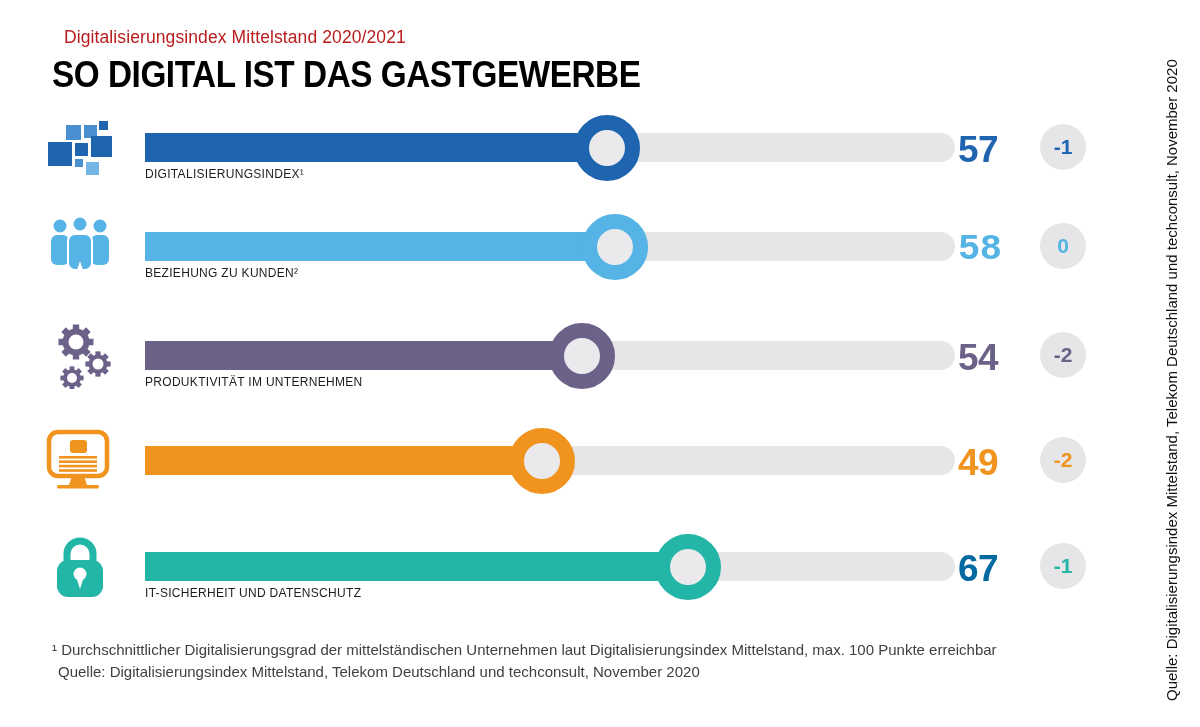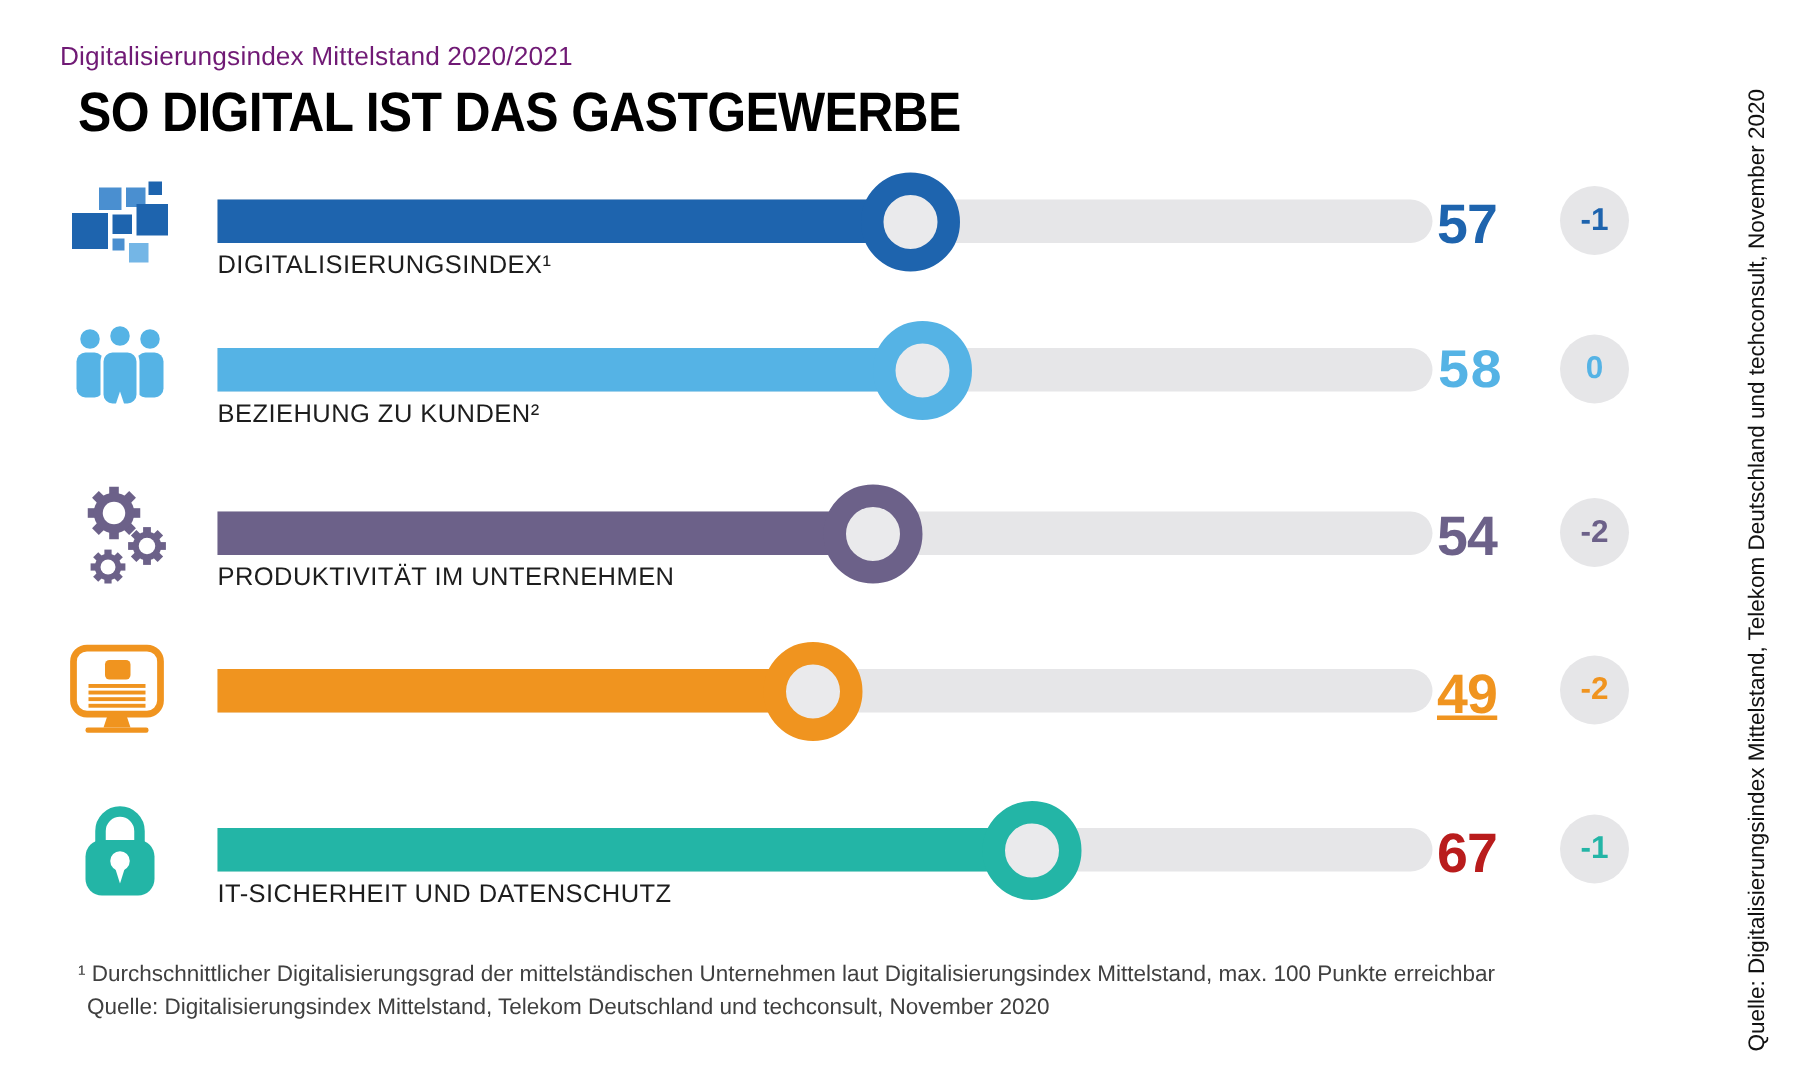--- a/index.html
+++ b/index.html
@@ -1,41 +1,41 @@
 <!DOCTYPE html>
 <html><head>
 <meta charset="utf-8">
 <style>
   * { margin:0; padding:0; box-sizing:border-box; }
   html,body { width:1200px; height:727px; background:#ffffff; overflow:hidden;
               font-family:"Liberation Sans", sans-serif; color:#1d1d1d; }
   .canvas { position:relative; width:1200px; height:727px; background:#fff; }
 
-  .kicker { position:absolute; left:40px; top:27px; font-size:17.5px; letter-spacing:0.1px; color:#701a75; }
+  .kicker { position:absolute; left:64px; top:27px; font-size:17.5px; letter-spacing:0.1px; color:#b91c1c; }
   .title  { position:absolute; left:52px; top:54px; font-size:37px; font-weight:700;
             letter-spacing:-0.5px; transform:scaleX(0.9); transform-origin:0 50%; color:#000; white-space:nowrap; }
 
   .compare-header { position:absolute; left:1000px; top:84px; width:124px; text-align:center;
                     font-size:13.5px; line-height:1.35; color:#1a1a1a; }
 
   .row { position:absolute; left:0; width:1200px; height:100px; }
   .row-1 { top:97px; } .row-2 { top:196px; } .row-3 { top:305px; } .row-4 { top:410px; } .row-5 { top:516px; }
 
   .icon-box { position:absolute; left:44px; top:14px; width:72px; height:72px;
               display:flex; align-items:center; justify-content:center; }
 
   .slider { position:absolute; left:145px; top:36px; width:810px; height:29px; }
   .track  { position:absolute; left:0; top:0; width:100%; height:100%;
             background:#e6e6e8; border-radius:0 15px 15px 0; }
   .fill   { position:absolute; left:0; top:0; width:var(--pct); height:100%; background:var(--c); }
   .knob   { position:absolute; left:var(--pct); top:50%; transform:translate(-50%,-50%);
             width:36px; height:36px; border:15px solid var(--c); border-radius:50%;
             background:#eaeaec; box-sizing:content-box; }
 
-  .row-label { position:absolute; left:145px; top:70px; font-size:17px; letter-spacing:0.3px; color:#1d1d1d; white-space:nowrap; }
+  .row-label { position:absolute; left:145px; top:70px; font-size:12px; letter-spacing:0.3px; color:#1d1d1d; white-space:nowrap; }
   .value { position:absolute; left:958px; top:32px; width:62px; text-align:left;
            font-size:37px; line-height:42px; font-weight:700; letter-spacing:-0.5px; }
   .badge { position:absolute; left:1040px; top:27px; width:46px; height:46px; border-radius:50%;
            background:#e6e6e8; display:flex; align-items:center; justify-content:center; }
   .badge span { font-size:21px; font-weight:700; }
 
   .footnotes { position:absolute; left:52px; top:639px; font-size:15px; line-height:22px; color:#404040; }
   .footnotes .src { padding-left:6px; }
 
   .vertical-source { position:absolute; left:1163px; top:701px; transform:rotate(-90deg);
@@ -173,42 +173,42 @@
         </g>
         <path d="M26,47 h12 l3,9 h-18 z" fill="currentColor"></path>
         <rect x="11" y="56" width="42" height="3.5" rx="1.5" fill="currentColor"></rect>
       </svg>
     </div>
     <div class="slider" style="--pct: 49%; --c: #f0941f;">
       <div class="track"></div>
       <div class="fill"></div>
       <div class="knob"></div>
     </div>
-    <div class="value" style="color: rgb(240, 148, 31); text-decoration: underline;">49</div>
+    <div class="value" style="color: rgb(240, 148, 31);">49</div>
     <div class="badge">
       <span style="color: rgb(240, 148, 31);">-2</span>
     </div>
   </div>
 
   <div class="row row-5">
     <div class="icon-box" style="color: rgb(35, 181, 166);">
       <svg width="54" height="66" viewBox="0 0 54 66">
         <path d="M14,31 v-10 a13,13 0 0 1 26,0 v10" fill="none" stroke="currentColor" stroke-width="7"></path>
         <rect x="4" y="27" width="46" height="37" rx="11" fill="currentColor"></rect>
         <circle cx="27" cy="41" r="6.5" fill="#ffffff"></circle>
         <path d="M23.2,44 L27,56 L30.8,44 Z" fill="#ffffff"></path>
       </svg>
     </div>
     <div class="slider" style="--pct: 67%; --c: #23b5a6;">
       <div class="track"></div>
       <div class="fill"></div>
       <div class="knob"></div>
     </div>
     <div class="row-label">IT-SICHERHEIT UND DATENSCHUTZ</div>
-    <div class="value" style="color: #b91c1c;">67</div>
+    <div class="value" style="color: #0369a1;">67</div>
     <div class="badge">
       <span style="color: rgb(35, 181, 166);">-1</span>
     </div>
   </div>
 
   <div class="footnotes">
     <p>¹ Durchschnittlicher Digitalisierungsgrad der mittelständischen Unternehmen laut Digitalisierungsindex Mittelstand, max. 100 Punkte erreichbar</p>
     <p class="src">Quelle: Digitalisierungsindex Mittelstand, Telekom Deutschland und techconsult, November 2020</p>
   </div>
 

